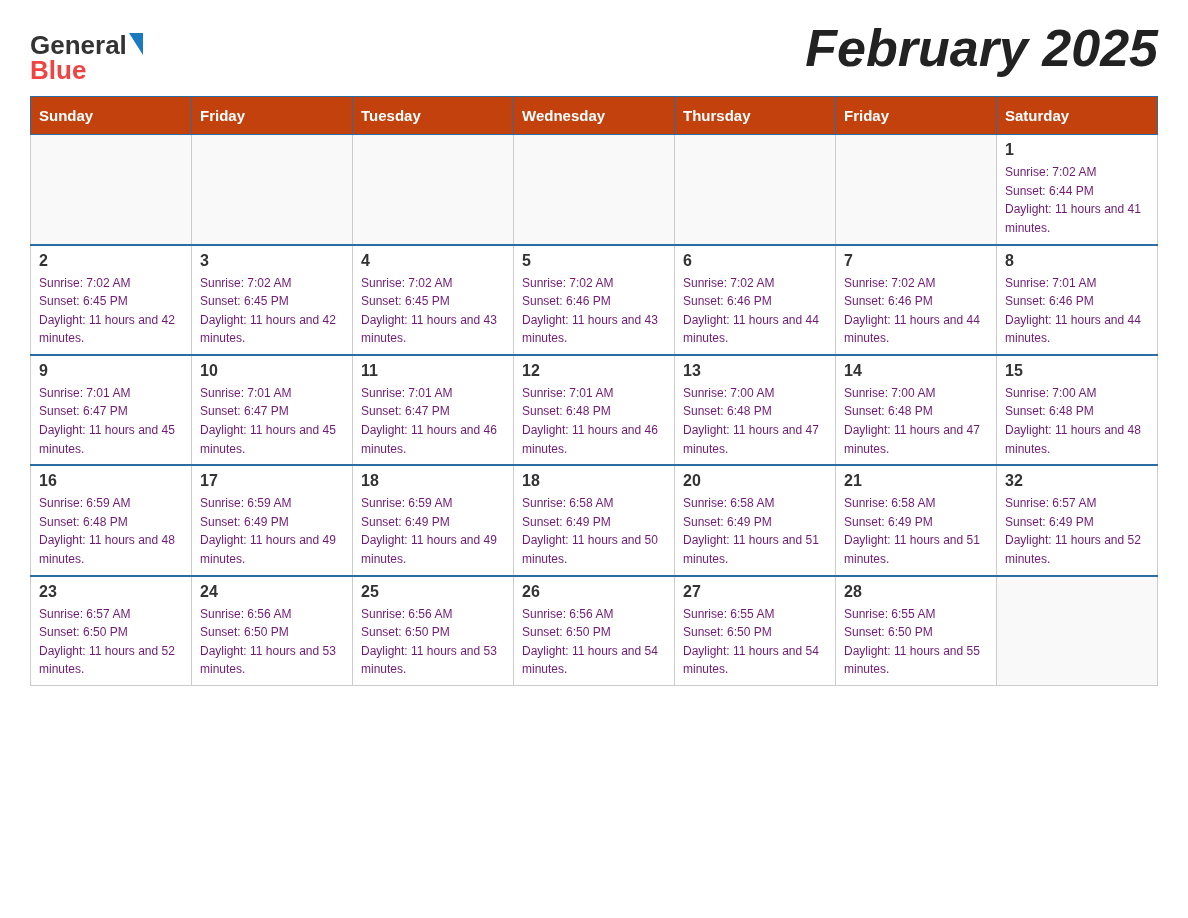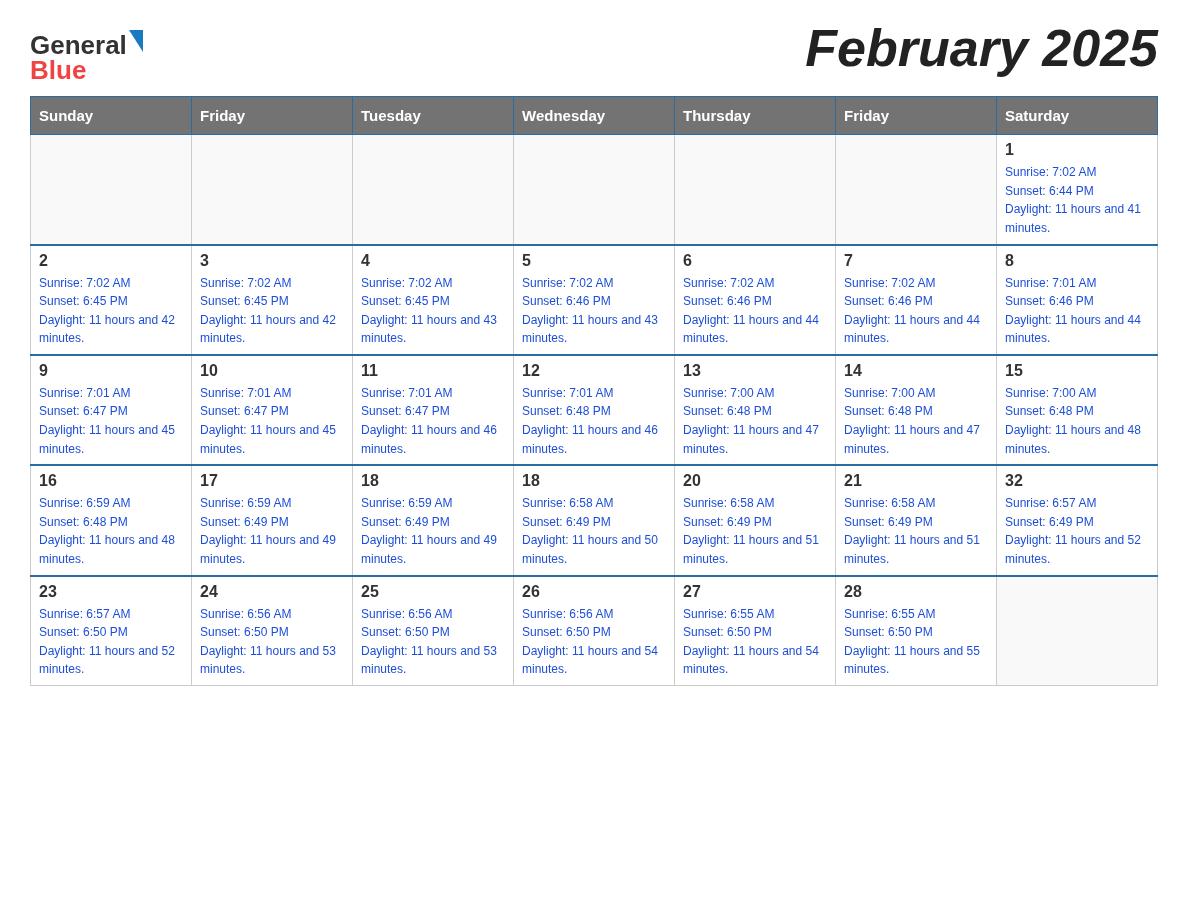--- a/index.html
+++ b/index.html
@@ -40,21 +40,21 @@
       font-size: 22px;
       color: #555;
       margin-top: 2px;
     }
     table {
       width: 100%;
       border-collapse: collapse;
       margin-top: 8px;
     }
     thead th {
-      background-color: #737373;
+      background-color: #c2410c;
       color: white;
       padding: 10px 8px;
       font-size: 15px;
       font-weight: bold;
       text-align: left;
       border: 1px solid #2b6ca3;
     }
     tbody td {
       vertical-align: top;
       padding: 6px 8px;
@@ -66,39 +66,39 @@
     }
     .day-number {
       font-size: 16px;
       font-weight: bold;
       margin-bottom: 4px;
       display: block;
     }
     .day-info {
       font-size: 12px;
       line-height: 1.55;
-      color: #1d4ed8;
+      color: #701a75;
     }
     td.empty {
       background: #f9f9f9;
     }
     tbody tr td {
       border-bottom: 2px solid #2b6ca3;
     }
     tbody tr:last-child td {
       border-bottom: 1px solid #ccc;
     }
   </style>
 </head>
 <body>
 
 <div class="header">
   <div class="logo">
     <div style="display:flex;flex-direction:column;align-items:flex-start;">
-      <div style="display:flex;">
+      <div style="display:flex;align-items:center;">
         <span class="logo-text">General</span>
         <div style="display:inline-block;margin-left:2px;">
           <div style="width:0;height:0;border-left:14px solid transparent;border-right:0px solid transparent;border-top:22px solid #1a7abf;display:inline-block;"></div>
         </div>
       </div>
       <span class="logo-text" style="color:#ef4444;margin-top:-6px;">Blue</span>
     </div>
   </div>
   <div class="title-block">
     <div class="month-title">February 2025</div>

